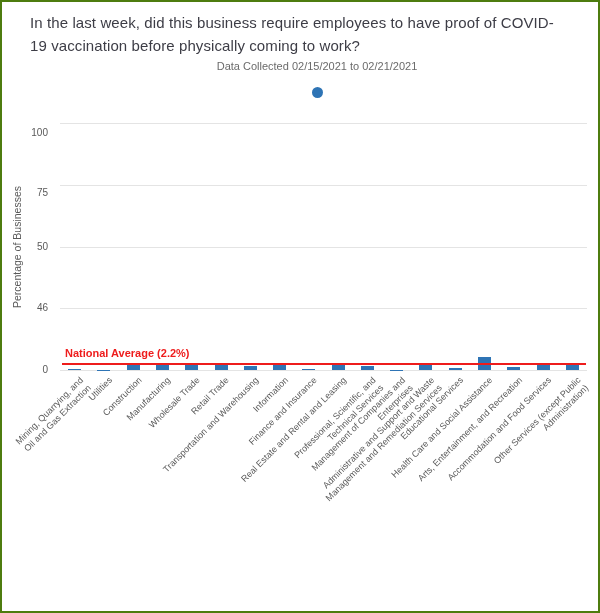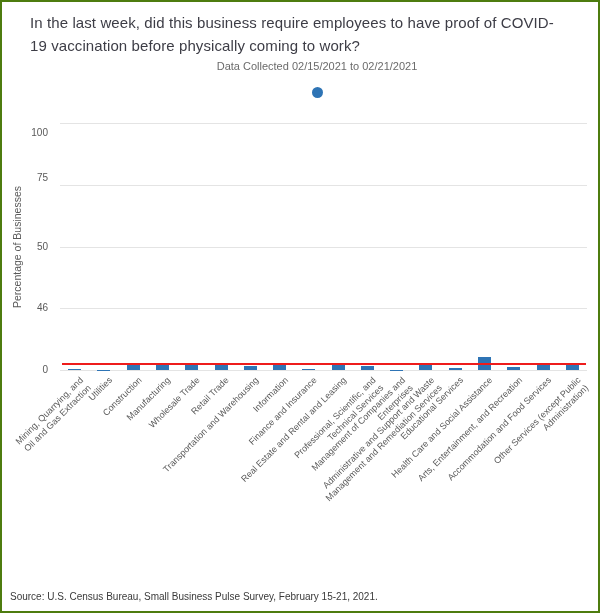--- a/index.html
+++ b/index.html
@@ -53,28 +53,29 @@
 
   <div class="title">In the last week, did this business require employees to have proof of COVID-19 vaccination before physically coming to work?</div>
   <div class="subtitle">Data Collected 02/15/2021 to 02/21/2021</div>
 
   <div class="legend">
     <span class="legend-dot" style="background: rgb(46, 116, 181);"></span>
   </div>
 
   <div class="chart">
     <div class="axis-title-y">Percentage of Businesses</div>
+    <div class="ref-label" style="left: 63px; top: 344.566px; color: rgb(238, 28, 28);">National Average (2.2%)</div>
   <div class="gridline" style="left: 58px; width: 527px; top: 368px;"></div>
       <div class="ytick" style="left: 16px; top: 362px;">0</div>
       <div class="gridline" style="left: 58px; width: 527px; top: 306.25px;"></div>
       <div class="ytick" style="left: 16px; top: 300.25px;">46</div>
       <div class="gridline" style="left: 58px; width: 527px; top: 244.5px;"></div>
       <div class="ytick" style="left: 16px; top: 238.5px;">50</div>
       <div class="gridline" style="left: 58px; width: 527px; top: 182.75px;"></div>
-      <div class="ytick" style="left: 16px; top: 170px;">75</div>
+      <div class="ytick" style="left: 16px; top: 185px;">75</div>
       <div class="gridline" style="left: 58px; width: 527px; top: 121px;"></div>
       <div class="ytick" style="left: 16px; top: 125px;">100</div>
       <div class="bar" style="left: 66.1389px; width: 13px; top: 367.259px; height: 0.741px; background: rgb(46, 116, 181);"></div>
       <div class="xlabel-anchor" style="left: 75.6389px; top: 373px;">
         <div class="xlabel">Mining, Quarrying, and
 Oil and Gas Extraction</div>
       </div>
       <div class="bar" style="left: 95.4167px; width: 13px; top: 367.753px; height: 0.247px; background: rgb(46, 116, 181);"></div>
       <div class="xlabel-anchor" style="left: 104.917px; top: 373px;">
         <div class="xlabel">Utilities</div>
@@ -143,14 +144,13 @@
         <div class="xlabel">Accommodation and Food Services</div>
       </div>
       <div class="bar" style="left: 563.861px; width: 13px; top: 362.566px; height: 5.434px; background: rgb(46, 116, 181);"></div>
       <div class="xlabel-anchor" style="left: 573.361px; top: 373px;">
         <div class="xlabel">Other Services (except Public
 Administration)</div>
       </div>
       <div class="refline" style="left: 60px; width: 524px; top: 360.566px; background: rgb(238, 28, 28);"></div>
     </div>
 
-  <div class="source">Source: U.S. Census Bureau, Small Business Pulse Survey, February 15-21, 2021.</div>
 </div>
 
 </body></html>

